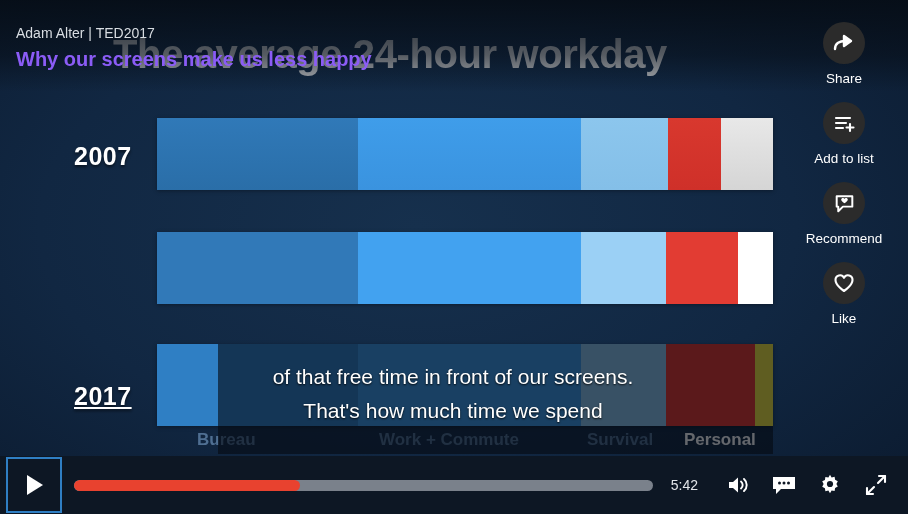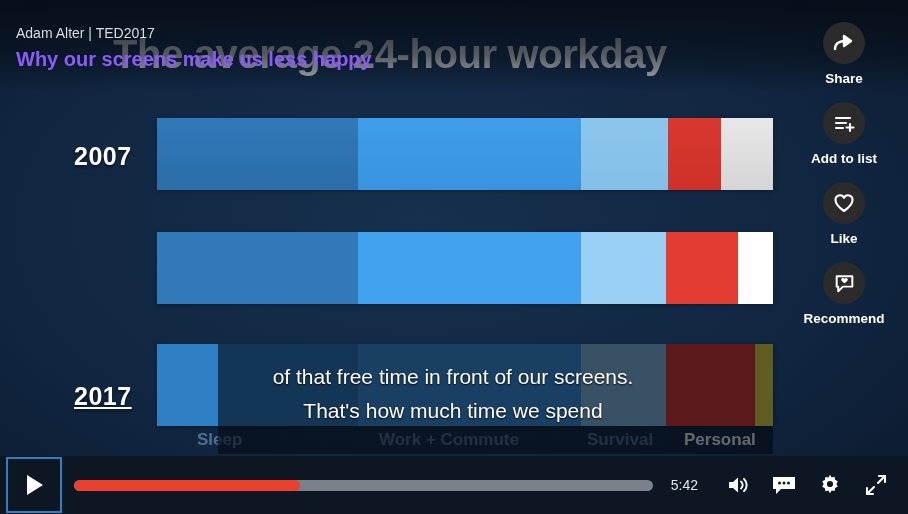--- a/index.html
+++ b/index.html
@@ -125,21 +125,21 @@
     color:#8b5cf6; font-size:20px; font-weight:700;
   }
 
   
   #action-rail {
     position:absolute;
     right:0; top:22px;
     width:128px;
     display:flex; flex-direction:column; align-items:center;
   }
-  .action { display:flex; flex-direction:column; align-items:center; margin-bottom:16px; cursor:pointer;font-weight:bold; }
+  .action { display:flex; flex-direction:column; align-items:center; margin-bottom:16px; cursor:pointer; }
   .action-circle {
     width:42px; height:42px; border-radius:50%;
     background:#2b2b2b;
     display:flex; align-items:center; justify-content:center;
   }
   .action-label { margin-top:7px; color:#fff; font-size:13.5px; }
 
   
   #controls {
     position:absolute;
@@ -224,21 +224,21 @@
         <div class="bar">
           <div class="seg" style="width:32.6%;background:#2f7fc4;"></div>
           <div class="seg" style="width:36.2%;background:#3c9ae8;"></div>
           <div class="seg" style="width:13.8%;background:#8cc5ec;"></div>
           <div class="seg" style="width:14.5%;background:#e8342a;"></div>
           <div class="seg" style="width:2.9%;background:#f2e43a;"></div>
         </div>
       </div>
 
       <div id="cat-labels">
-        <div class="cat" style="left:40px;">Sleep</div>
+        <div class="cat" style="left:40px;">Bureau</div>
         <div class="cat" style="left:222px;">Work + Commute</div>
         <div class="cat" style="left:430px;">Survival</div>
         <div class="cat bright" style="left:527px;">Personal</div>
       </div>
 
       <div id="source-credit">Data from the Bureau of Labor Statistics http://www.bls.gov/tus/charts/ and Moment App © Kevin Holesh 2017</div>
     </div>
 
     <div id="caption-scrim"></div>
     <div id="caption">
@@ -271,35 +271,35 @@
             <path d="M4 17h7"></path>
           <path d="M18 13v7"></path>
             <path d="M14.5 16.5h7"></path>
         </svg>
       </div>
       <div class="action-label">Add to list</div>
     </div>
 
     <div class="action">
       <div class="action-circle">
-        <svg width="24" height="24" viewBox="0 0 24 24" fill="none" stroke="#fff" stroke-width="2.1" stroke-linejoin="round">
-          <path d="M12 20S3.5 14.5 3.5 9A4.5 4.5 0 0 1 12 6.8 4.5 4.5 0 0 1 20.5 9c0 5.5-8.5 11-8.5 11z"></path>
-        </svg>
-      </div>
-      <div class="action-label">Like</div>
-    </div>
-
-    <div class="action">
-      <div class="action-circle">
         <svg width="25" height="25" viewBox="0 0 24 24" fill="none" stroke="#fff" stroke-width="1.9" stroke-linejoin="round">
           <path d="M4.5 5h15v10h-9l-4.5 4.5V15h-1.5z"></path>
           <path d="M9.3 7.2c1-.9 2.3-.3 2.7.5.4-.8 1.7-1.4 2.7-.5 1 .9.5 2.4-2.7 4.6-3.2-2.2-3.7-3.7-2.7-4.6z" fill="#fff" stroke="none"></path>
         </svg>
       </div>
       <div class="action-label">Recommend</div>
+    </div>
+
+    <div class="action">
+      <div class="action-circle">
+        <svg width="24" height="24" viewBox="0 0 24 24" fill="none" stroke="#fff" stroke-width="2.1" stroke-linejoin="round">
+          <path d="M12 20S3.5 14.5 3.5 9A4.5 4.5 0 0 1 12 6.8 4.5 4.5 0 0 1 20.5 9c0 5.5-8.5 11-8.5 11z"></path>
+        </svg>
+      </div>
+      <div class="action-label">Like</div>
     </div>
   </div>
 
   <div id="controls">
 
     <div id="play-button">
       <svg width="24" height="26" viewBox="0 0 24 26">
         <path d="M5 3 L21 13 L5 23 Z" fill="#fff"></path>
       </svg>
     </div>

